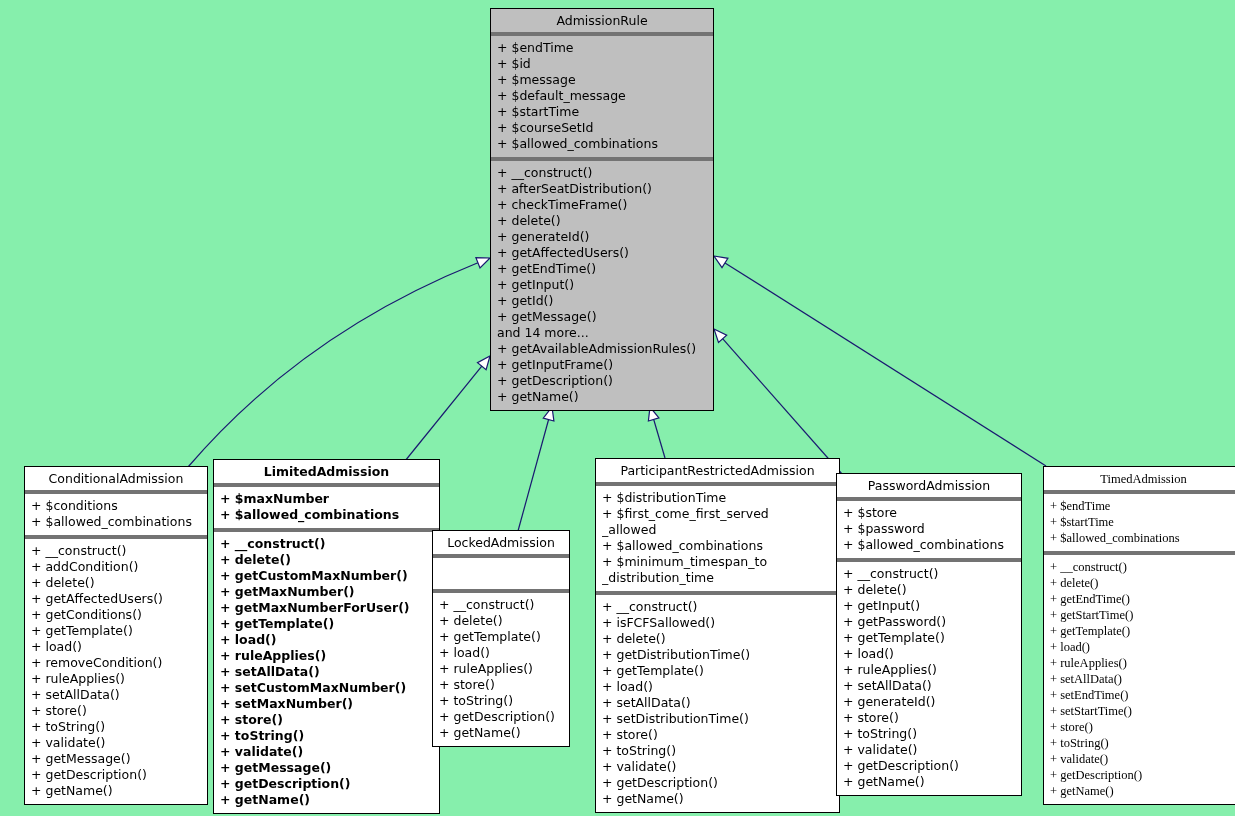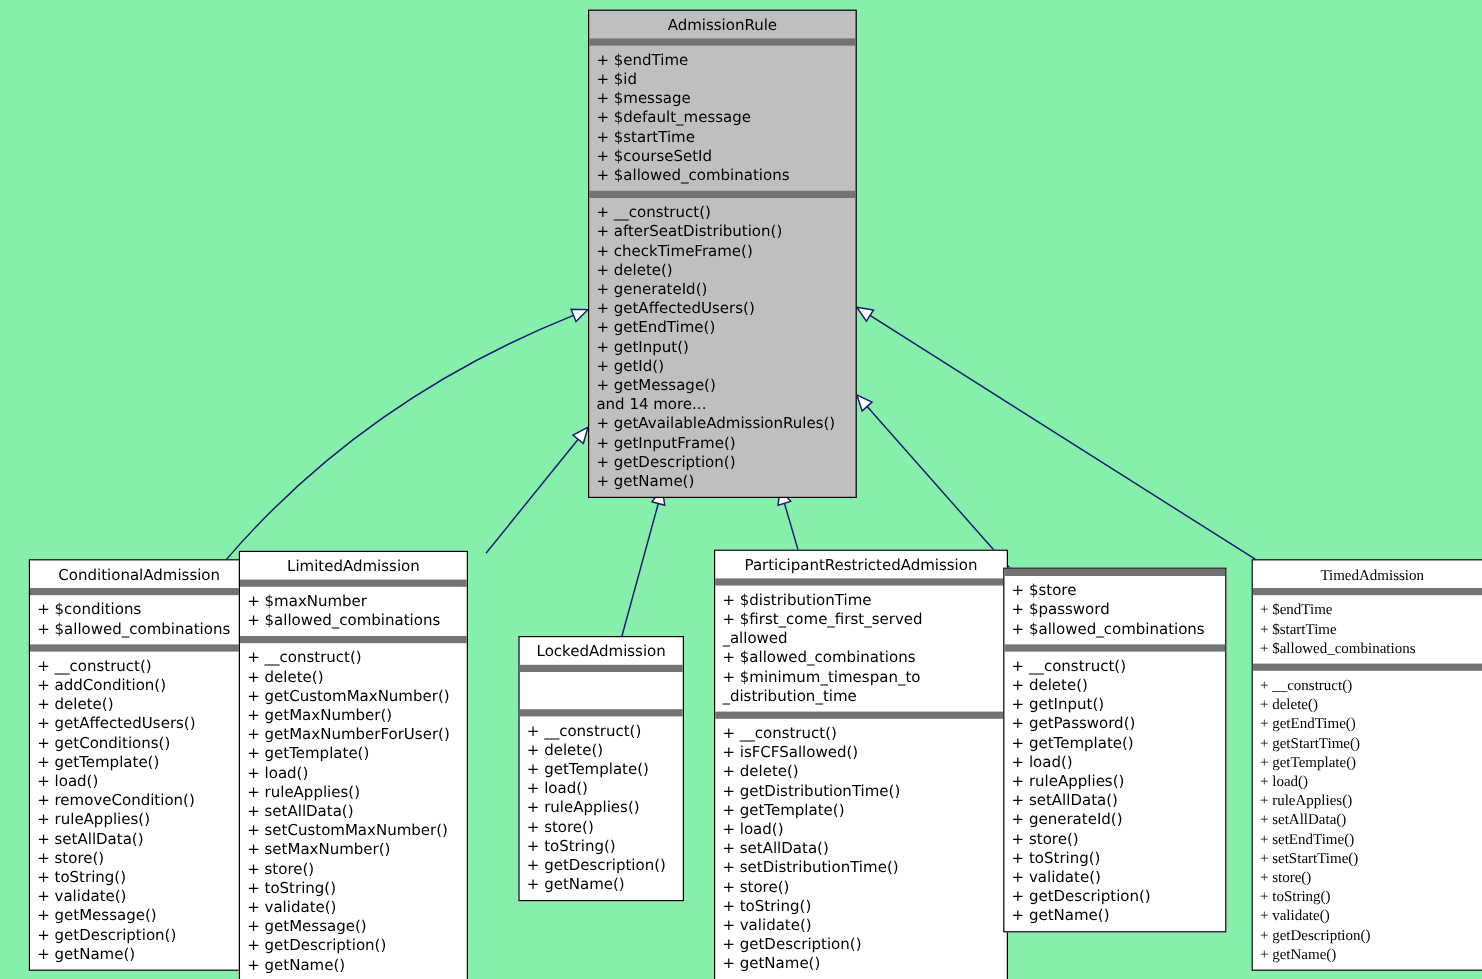--- a/index.html
+++ b/index.html
@@ -30,21 +30,21 @@
     cursor: pointer;
   }
   .class-box.highlight { background: #bfbfbf; }
   .class-title {
     text-align: center;
     padding: 4px 2px 3px 2px;
     white-space: nowrap;
     overflow: hidden;
   }
   .class-attrs, .class-methods {
-    border-top: 6px solid #737373;
+    border-top: 4px solid #737373;
     padding: 4px 4px 5px 6px;
   }
   .class-attrs.empty { min-height: 22px; }
   .row { white-space: nowrap; overflow: hidden; }
 </style>
 </head>
 <body>
 
 <div id="canvas">
   <svg id="edges" viewBox="0 0 1235 816">
@@ -108,21 +108,21 @@
         <div class="row">+ ruleApplies()</div>
         <div class="row">+ setAllData()</div>
         <div class="row">+ store()</div>
         <div class="row">+ toString()</div>
         <div class="row">+ validate()</div>
         <div class="row">+ getMessage()</div>
         <div class="row">+ getDescription()</div>
         <div class="row">+ getName()</div>
       </div>
   </div>
-    <div class="class-box" style="left: 199px; top: 459px; width: 191px;">
+    <div class="class-box" style="left: 213px; top: 459px; width: 227px; font-weight: bold;">
     <div class="class-title">LimitedAdmission</div>
     <div class="class-attrs">
         <div class="row">+ $maxNumber</div>
         <div class="row">+ $allowed_combinations</div>
       </div>
     <div class="class-methods">
         <div class="row">+ __construct()</div>
         <div class="row">+ delete()</div>
         <div class="row">+ getCustomMaxNumber()</div>
         <div class="row">+ getMaxNumber()</div>
@@ -176,20 +176,21 @@
         <div class="row">+ setAllData()</div>
         <div class="row">+ setDistributionTime()</div>
         <div class="row">+ store()</div>
         <div class="row">+ toString()</div>
         <div class="row">+ validate()</div>
         <div class="row">+ getDescription()</div>
         <div class="row">+ getName()</div>
       </div>
   </div>
     <div class="class-box" style="left: 836px; top: 473px; width: 186px;">
+    <div class="class-title">PasswordAdmission</div>
     <div class="class-attrs">
         <div class="row">+ $store</div>
         <div class="row">+ $password</div>
         <div class="row">+ $allowed_combinations</div>
       </div>
     <div class="class-methods">
         <div class="row">+ __construct()</div>
         <div class="row">+ delete()</div>
         <div class="row">+ getInput()</div>
         <div class="row">+ getPassword()</div>

